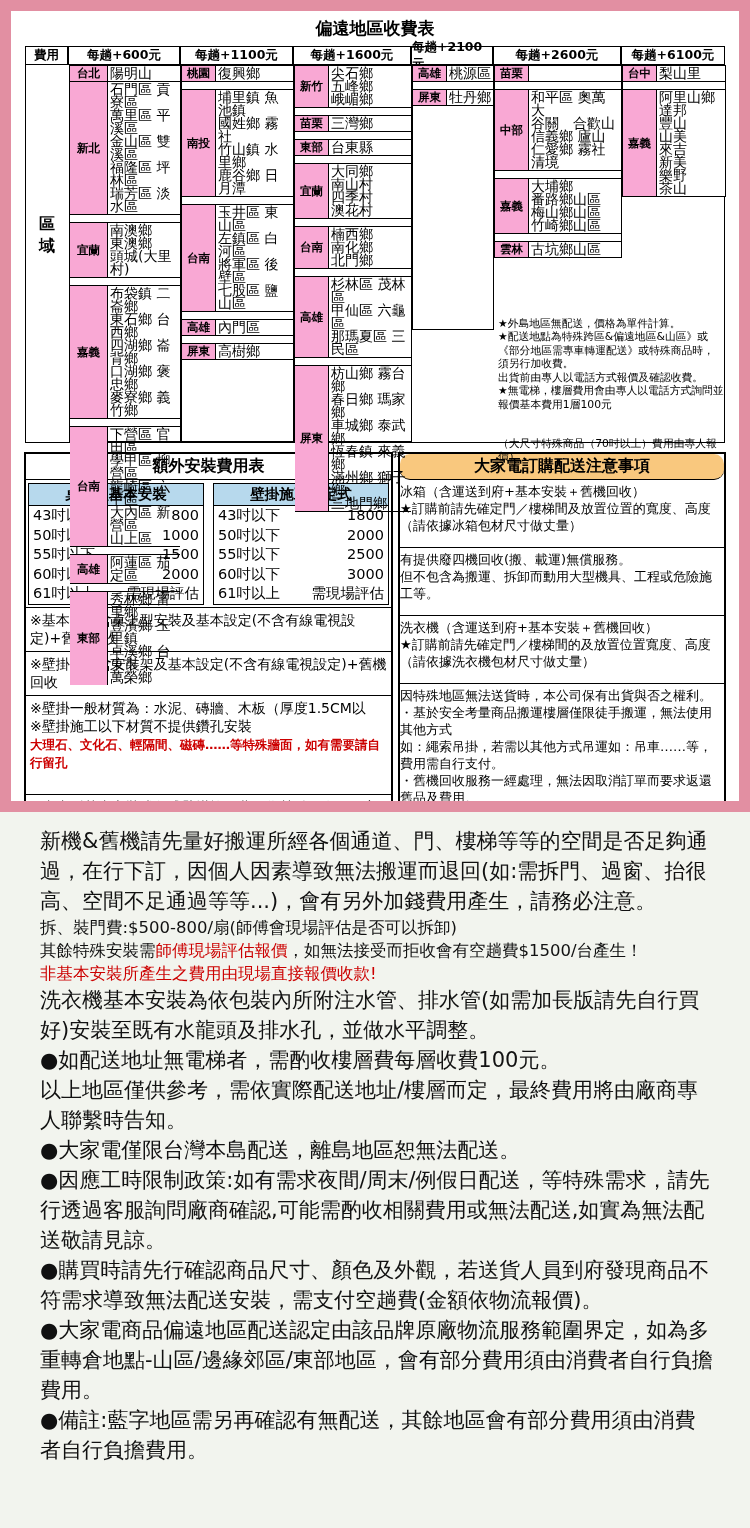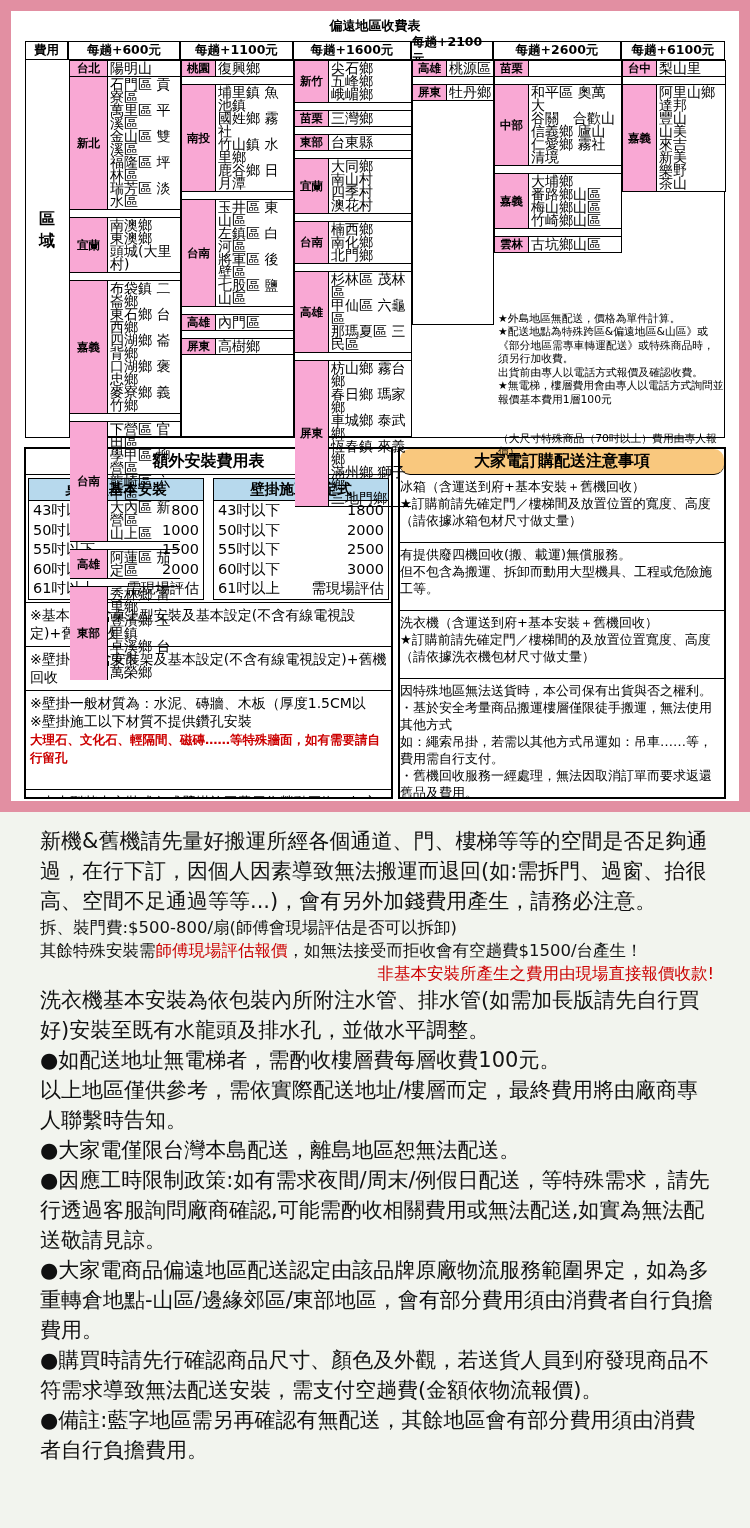--- a/index.html
+++ b/index.html
@@ -1,18 +1,18 @@
 <!DOCTYPE html>
 <html><head>
 <meta charset="utf-8">
 <style>
   html,body{margin:0;padding:0;}
   body{width:750px;background:#fff;font-family:"DejaVu Sans",sans-serif;color:#000;}
   .frame{box-sizing:border-box;width:750px;height:812px;border:11px solid #e28fa2;background:#fff;padding:3px 10px 0;overflow:hidden;}
-  .page-title{text-align:center;font-weight:bold;font-size:13px;padding:3px 0 6px;}
+  .page-title{text-align:center;font-weight:bold;font-size:17px;padding:3px 0 6px;}
   
   .rt{width:700px;margin:0 auto;}
   .rt-header{display:flex;}
   .hc{box-sizing:border-box;border:1px solid #000;height:19px;display:flex;align-items:center;justify-content:center;font-weight:bold;font-size:12.5px;}
   .w0{width:43px}.w1{width:112px}.w2{width:113px}.w3{width:118px}.w4{width:82px}.w5{width:128px}.w6{width:104px}
   .rt-body{position:relative;height:378px;box-sizing:border-box;border:1px solid #000;border-top:none;background:#fff;}
   .region-label{position:absolute;left:0;top:148px;width:42px;text-align:center;font-weight:bold;font-size:16px;line-height:22px;white-space:pre-line;}
   .strip{position:absolute;top:0;display:flex;flex-direction:column;box-sizing:border-box;border:1px solid #000;background:#fff;}
   .c600{left:43px;width:112px;height:100%;}
   .c1100{left:155px;width:113px;height:100%;}
@@ -44,21 +44,21 @@
   .inote{border-top:1px solid #000;padding:3px 4px;font-size:14px;line-height:18.5px;white-space:pre-line;}
   .inote .redline{color:#c00;font-size:12.5px;font-weight:bold;}
   .dsec{padding:3px 0 13px;font-size:13px;line-height:17px;white-space:pre-line;}
   .dsec + .dsec{border-top:1px solid #000;}
   .dsec.last{padding-bottom:4px;}
   
   .bottom{box-sizing:border-box;width:750px;height:926px;background:#f2f4ee;padding:14px 36px 0 40px;overflow:hidden;color:#111;}
   .bottom p{margin:0;}
   .b-big{font-size:21px;line-height:30px;}
   .b-med{font-size:16.5px;line-height:23px;}
-  .red{color:#cc0000;text-align:right;}
+  .red{color:#cc0000;}
 </style>
 </head>
 <body>
 
 <div class="frame">
   <div class="page-title">偏遠地區收費表</div>
 
   <div class="rt">
     <div class="rt-header">
       <div class="hc w0">費用</div>
@@ -362,16 +362,16 @@
 <div class="bottom">
   <p class="b-big">新機&amp;舊機請先量好搬運所經各個通道、門、樓梯等等的空間是否足夠通過，在行下訂，因個人因素導致無法搬運而退回(如:需拆門、過窗、抬很高、空間不足通過等等...)，會有另外加錢費用產生，請務必注意。</p>
   <p class="b-med">拆、裝門費:$500-800/扇(師傅會現場評估是否可以拆卸)</p>
   <p class="b-med"><span>其餘特殊安裝需</span><span class="red">師傅現場評估報價</span><span>，如無法接受而拒收會有空趟費$1500/台產生！</span></p>
   <p class="b-med red">非基本安裝所產生之費用由現場直接報價收款!</p>
   <p class="b-big">洗衣機基本安裝為依包裝內所附注水管、排水管(如需加長版請先自行買好)安裝至既有水龍頭及排水孔，並做水平調整。</p>
   <p class="b-big">●如配送地址無電梯者，需酌收樓層費每層收費100元。</p>
   <p class="b-big">以上地區僅供參考，需依實際配送地址/樓層而定，最終費用將由廠商專人聯繫時告知。</p>
   <p class="b-big">●大家電僅限台灣本島配送，離島地區恕無法配送。</p>
   <p class="b-big">●因應工時限制政策:如有需求夜間/周末/例假日配送，等特殊需求，請先行透過客服詢問廠商確認,可能需酌收相關費用或無法配送,如實為無法配送敬請見諒。</p>
+  <p class="b-big">●購買時請先行確認商品尺寸、顏色及外觀，若送貨人員到府發現商品不符需求導致無法配送安裝，需支付空趟費(金額依物流報價)。</p>
   <p class="b-big">●大家電商品偏遠地區配送認定由該品牌原廠物流服務範圍界定，如為多重轉倉地點-山區/邊緣郊區/東部地區，會有部分費用須由消費者自行負擔費用。</p>
-  <p class="b-big">●購買時請先行確認商品尺寸、顏色及外觀，若送貨人員到府發現商品不符需求導致無法配送安裝，需支付空趟費(金額依物流報價)。</p>
   <p class="b-big">●備註:藍字地區需另再確認有無配送，其餘地區會有部分費用須由消費者自行負擔費用。</p>
 </div>
 
 </body></html>

